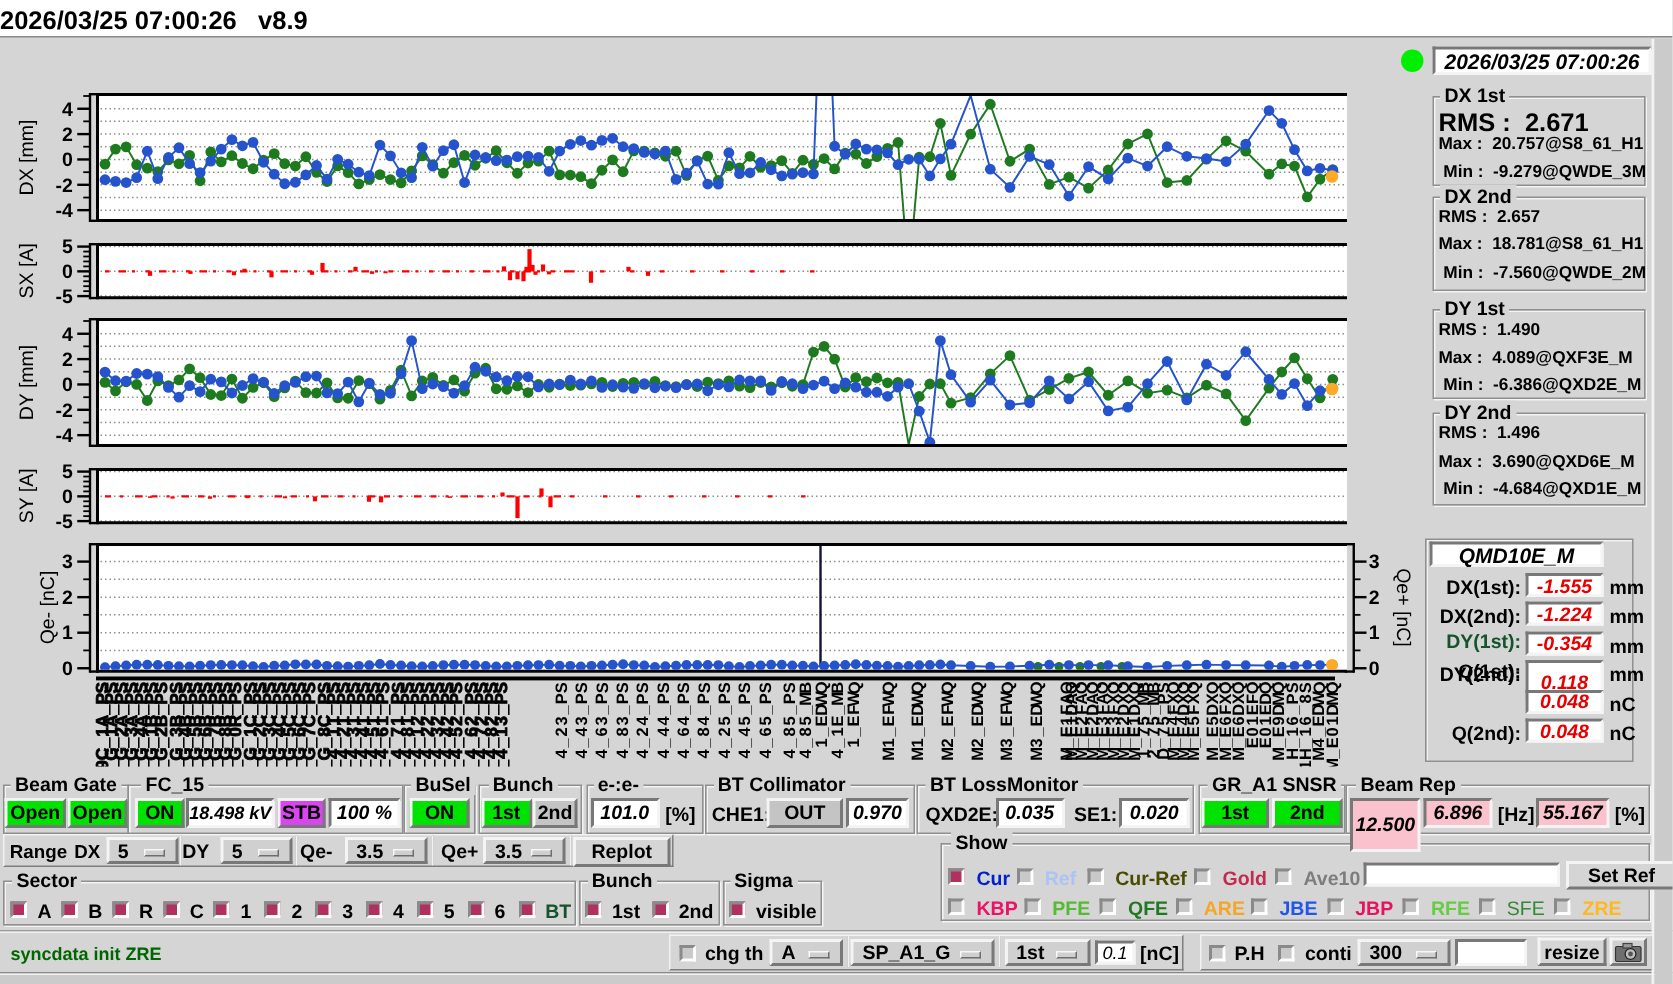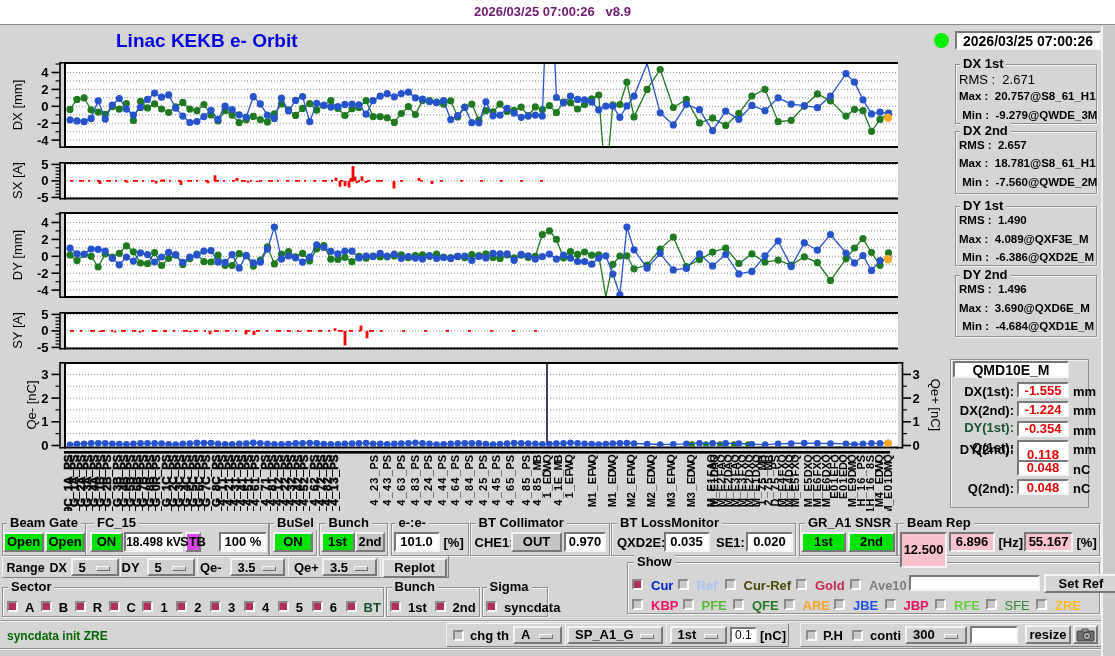--- a/index.html
+++ b/index.html
@@ -1,19 +1,19 @@
 <!DOCTYPE html>
 <html><head><meta charset="utf-8"><style>
 * { margin:0; padding:0; box-sizing:border-box; }
 body { font-family:"Liberation Sans", sans-serif; }
 #app { position:relative; width:1115px; height:656px; background:#d5d5d5; overflow:hidden; font-family:"Liberation Sans", sans-serif; }
 .fs { position:absolute; border:1px solid #8f8f8f; box-shadow:1px 1px 0 #f4f4f4, inset 1px 1px 0 #f4f4f4; }
 .fsl { position:absolute; background:#d5d5d5; padding:0 3px; font-size:13px; font-weight:bold; white-space:pre; z-index:3; }
 .btn { position:absolute; border:2px solid; border-color:#f4f4f4 #787878 #787878 #f4f4f4; display:flex; align-items:center; justify-content:center; font-weight:bold; white-space:pre; z-index:2; }
-.ent { position:absolute; border:2px solid; border-color:#787878 #f4f4f4 #f4f4f4 #787878; display:flex; align-items:center; white-space:pre; z-index:2; }
+.ent { position:absolute; border:2px solid; border-color:#787878 #f4f4f4 #f4f4f4 #787878; display:flex; align-items:center; white-space:pre; z-index:2;font-style:italic; }
 .dash { display:inline-block; width:14px; height:5px; background:#cfcfcf; border:1px solid; border-color:#f8f8f8 #6e6e6e #6e6e6e #f8f8f8; }
 .ind { position:absolute; width:11px; height:11px; border:2px solid; border-color:#8a8a8a #fdfdfd #fdfdfd #8a8a8a; z-index:2; }
 </style></head>
 <body>
 <div id="app">
 <div style="position:absolute;left:0;top:0;z-index:0"><svg width="1115" height="656" viewBox="0 0 1115 656" font-family="Liberation Sans, sans-serif">
         <rect x="64" y="62.0" width="834" height="86.0" fill="#ffffff"></rect>
         <line x1="67" y1="140.1" x2="896" y2="140.1" stroke="#8f8f8f" stroke-width="1" stroke-dasharray="1 2"></line>
         <line x1="67" y1="131.7" x2="896" y2="131.7" stroke="#8f8f8f" stroke-width="1" stroke-dasharray="1 2"></line>
         <line x1="67" y1="123.2" x2="896" y2="123.2" stroke="#8f8f8f" stroke-width="1" stroke-dasharray="1 2"></line>
@@ -1375,28 +1375,27 @@
           <text transform="rotate(-90 891.9 465.9)" x="891.9" y="465.9" font-size="11" font-weight="bold" text-anchor="middle" fill="#000">M</text>
           <text transform="rotate(-90 891.9 473.2)" x="891.9" y="473.2" font-size="11" font-weight="bold" text-anchor="middle" fill="#000">D</text>
           <text transform="rotate(-90 891.9 480.6)" x="891.9" y="480.6" font-size="11" font-weight="bold" text-anchor="middle" fill="#000">1</text>
           <text transform="rotate(-90 891.9 487.9)" x="891.9" y="487.9" font-size="11" font-weight="bold" text-anchor="middle" fill="#000">0</text>
           <text transform="rotate(-90 891.9 495.2)" x="891.9" y="495.2" font-size="11" font-weight="bold" text-anchor="middle" fill="#000">E</text>
           <text transform="rotate(-90 891.9 502.6)" x="891.9" y="502.6" font-size="11" font-weight="bold" text-anchor="middle" fill="#000">_</text>
           <text transform="rotate(-90 891.9 509.9)" x="891.9" y="509.9" font-size="11" font-weight="bold" text-anchor="middle" fill="#000">M</text>
         </g>
       </svg></div>
 <div style="position:absolute;left:0;top:0;width:1115px;height:24px;background:#ffffff"></div>
-    <div style="position:absolute;left:0px;width:1105px;text-align:center;top:4px;font-size:13px;font-weight:bold;color:#701a75;white-space:pre">2026/03/25 07:00:26   v8.9</div>
+    <div style="position:absolute;left:0px;width:1105px;text-align:left;top:4px;font-size:17px;font-weight:bold;color:#000000;white-space:pre">2026/03/25 07:00:26   v8.9</div>
     <div style="position:absolute;left:0;top:24px;width:1115px;height:1px;background:#8a8a8a"></div>
-    <div style="position:absolute;left:116px;top:30px;font-size:19px;font-weight:bold;color:#0000e0;white-space:pre">Linac KEKB e- Orbit</div>
     <div style="position:absolute;left:934px;top:33px;width:15px;height:15px;border-radius:50%;background:#00ef00"></div>
     <div class="ent" style="left:955px;top:31px;width:146px;height:19px;background:#fff;color:#000;font-size:14px;font-weight:bold;justify-content:center;padding:0 3px">2026/03/25 07:00:26</div>
     <div class="fs" style="left:955px;top:63.5px;width:142px;height:60px"></div>
     <div class="fsl" style="left:960px;top:55.5px">DX 1st</div>
-    <div style="position:absolute;left:959px;top:71.5px;font-size:13px;font-weight:normal;color:#000;white-space:pre">RMS :  2.671</div>
+    <div style="position:absolute;left:959px;top:71.5px;font-size:17px;font-weight:bold;color:#000;white-space:pre">RMS :  2.671</div>
     <div style="position:absolute;left:959px;top:90.0px;font-size:11.5px;font-weight:bold;color:#000;white-space:pre">Max :  20.757@S8_61_H1</div>
     <div style="position:absolute;left:959px;top:108.5px;font-size:11.5px;font-weight:bold;color:#000;white-space:pre"> Min :  -9.279@QWDE_3M</div>
     <div class="fs" style="left:955px;top:130.5px;width:142px;height:63px"></div>
     <div class="fsl" style="left:960px;top:122.5px">DX 2nd</div>
     <div style="position:absolute;left:959px;top:138.5px;font-size:11.5px;font-weight:bold;color:#000;white-space:pre">RMS :  2.657</div>
     <div style="position:absolute;left:959px;top:157.0px;font-size:11.5px;font-weight:bold;color:#000;white-space:pre">Max :  18.781@S8_61_H1</div>
     <div style="position:absolute;left:959px;top:175.5px;font-size:11.5px;font-weight:bold;color:#000;white-space:pre"> Min :  -7.560@QWDE_2M</div>
     <div class="fs" style="left:955px;top:206px;width:142px;height:60px"></div>
     <div class="fsl" style="left:960px;top:198px">DY 1st</div>
     <div style="position:absolute;left:959px;top:214px;font-size:11.5px;font-weight:bold;color:#000;white-space:pre">RMS :  1.490</div>
@@ -1428,21 +1427,21 @@
     <div class="ent" style="left:1017px;top:478.9999999999999px;width:52px;height:16px;background:#fff;color:#e80000;font-size:13px;font-weight:bold;justify-content:center;padding:0 3px">0.048</div>
     <div style="position:absolute;left:1073px;top:480.9999999999999px;font-size:13px;font-weight:bold;color:#000;white-space:pre">nC</div>
     <div class="fs" style="left:2px;top:523px;width:84px;height:33px"></div>
     <div class="fsl" style="left:7px;top:515px">Beam Gate</div>
     <div class="btn" style="left:3px;top:531.5px;width:41px;height:20px;background:#00e300;color:#000;font-size:13px">Open</div>
     <div class="btn" style="left:45px;top:531.5px;width:40px;height:20px;background:#00e300;color:#000;font-size:13px">Open</div>
     <div class="fs" style="left:85px;top:523px;width:184px;height:33px"></div>
     <div class="fsl" style="left:94px;top:515px">FC_15</div>
     <div class="btn" style="left:90px;top:531.5px;width:33px;height:20px;background:#00e300;color:#000;font-size:13px">ON</div>
     <div class="ent" style="left:124px;top:531.5px;width:59px;height:20px;background:#fff;color:#000;font-size:12px;font-weight:bold;justify-content:center;padding:0 3px">18.498 kV</div>
-    <div class="btn" style="left:185px;top:531.5px;width:16px;height:20px;background:#d946ef;color:#000;font-size:13px">STB</div>
+    <div class="btn" style="left:185px;top:531.5px;width:32px;height:20px;background:#d946ef;color:#000;font-size:13px">STB</div>
     <div class="ent" style="left:219px;top:531.5px;width:48px;height:20px;background:#fff;color:#000;font-size:13px;font-weight:bold;justify-content:center;padding:0 3px">100 %</div>
     <div class="fs" style="left:269px;top:523px;width:47.5px;height:33px"></div>
     <div class="fsl" style="left:274px;top:515px">BuSel</div>
     <div class="btn" style="left:273px;top:531.5px;width:40px;height:20px;background:#00e300;color:#000;font-size:13px">ON</div>
     <div class="fs" style="left:318.5px;top:523px;width:69.5px;height:33px"></div>
     <div class="fsl" style="left:325.5px;top:515px">Bunch</div>
     <div class="btn" style="left:320.5px;top:531.5px;width:34px;height:20px;background:#00e300;color:#000;font-size:13px">1st</div>
     <div class="btn" style="left:355px;top:531.5px;width:30px;height:20px;background:#c4c4c4;color:#000;font-size:13px">2nd</div>
     <div class="fs" style="left:390.5px;top:523px;width:78.5px;height:33px"></div>
     <div class="fsl" style="left:395.5px;top:515px">e-:e-</div>
@@ -1511,21 +1510,21 @@
     <div style="position:absolute;left:363.5px;top:600px;font-size:13px;font-weight:bold;color:#14532d;white-space:pre">BT</div>
     <div class="fs" style="left:385.5px;top:587px;width:94px;height:30px"></div>
     <div class="fsl" style="left:391.5px;top:579px">Bunch</div>
     <div class="ind" style="left:390px;top:600.5px;background:#b03060"></div>
     <div style="position:absolute;left:408px;top:600px;font-size:13px;font-weight:bold;color:#000;white-space:pre">1st</div>
     <div class="ind" style="left:434.5px;top:600.5px;background:#b03060"></div>
     <div style="position:absolute;left:452.5px;top:600px;font-size:13px;font-weight:bold;color:#000;white-space:pre">2nd</div>
     <div class="fs" style="left:481.5px;top:587px;width:66.5px;height:30px"></div>
     <div class="fsl" style="left:486.5px;top:579px">Sigma</div>
     <div class="ind" style="left:486px;top:600.5px;background:#b03060"></div>
-    <div style="position:absolute;left:504px;top:600px;font-size:13px;font-weight:bold;color:#000;white-space:pre">syncdata</div>
+    <div style="position:absolute;left:504px;top:600px;font-size:13px;font-weight:bold;color:#000;white-space:pre">visible</div>
     <div class="fs" style="left:627px;top:562px;width:473px;height:52px"></div>
     <div class="fsl" style="left:634px;top:554px">Show</div>
     <div class="ind" style="left:632px;top:578.5px;background:#b03060"></div>
     <div style="position:absolute;left:651px;top:577.5px;font-size:13px;font-weight:bold;color:#0022cc;white-space:pre">Cur</div>
     <div class="ind" style="left:677.5px;top:578.5px;background:#c9c9c9"></div>
     <div style="position:absolute;left:696.5px;top:577.5px;font-size:13px;font-weight:bold;color:#a9c4f5;white-space:pre">Ref</div>
     <div class="ind" style="left:724.5px;top:578.5px;background:#c9c9c9"></div>
     <div style="position:absolute;left:743.5px;top:577.5px;font-size:13px;font-weight:bold;color:#4a4a00;white-space:pre">Cur-Ref</div>
     <div class="ind" style="left:796px;top:578.5px;background:#c9c9c9"></div>
     <div style="position:absolute;left:815px;top:577.5px;font-size:13px;font-weight:bold;color:#c22a50;white-space:pre">Gold</div>

